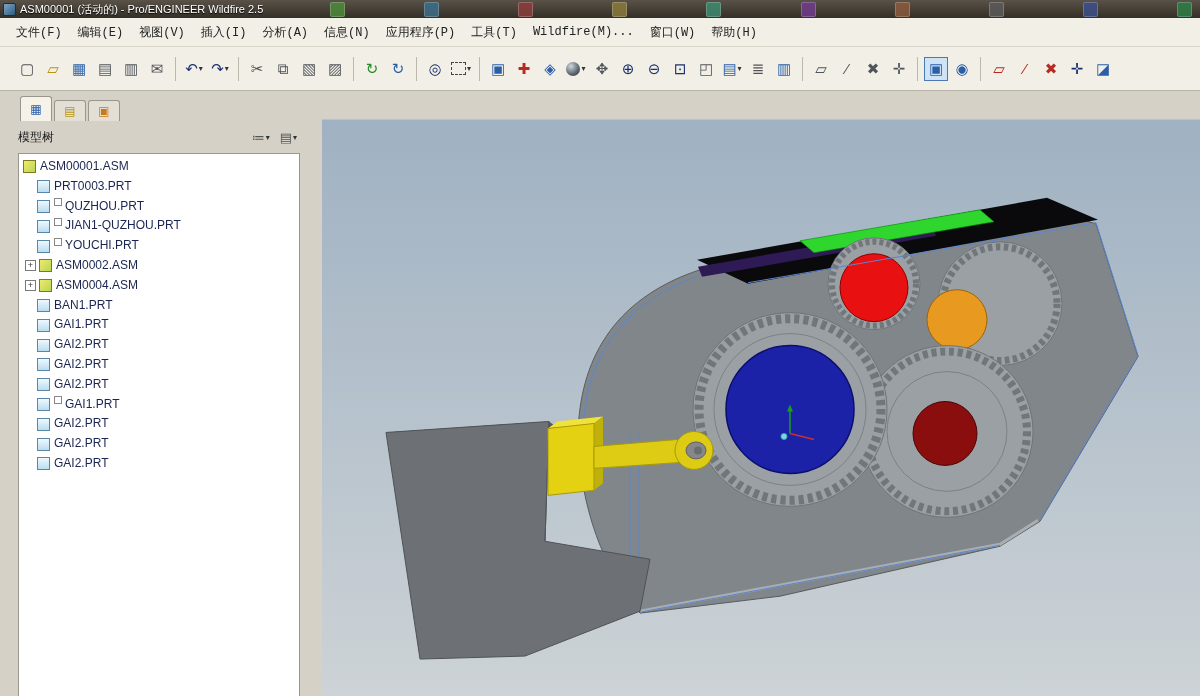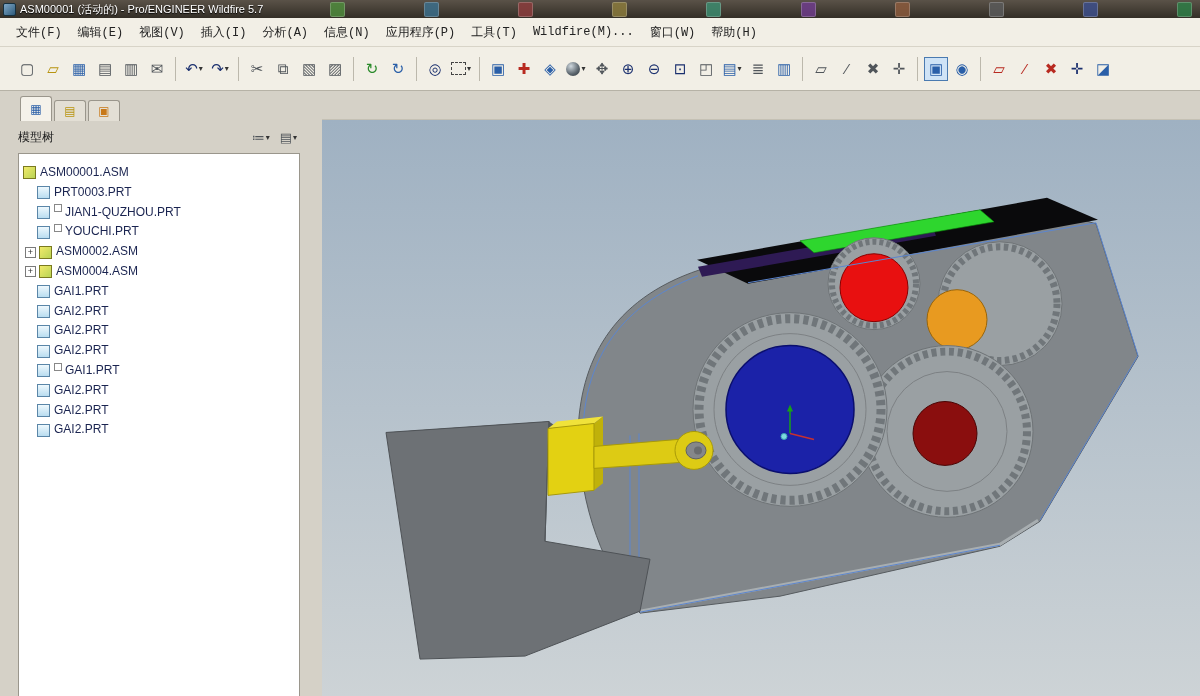--- a/index.html
+++ b/index.html
@@ -39,21 +39,21 @@
   .nav-tabs{height:30px;display:flex;align-items:flex-end;padding-left:2px;}
   .nav-tab{height:20px;min-width:30px;border:1px solid #9a968c;border-bottom:none;
     background:#e3dfd5;display:flex;align-items:center;justify-content:center;
     border-radius:3px 3px 0 0;margin-right:2px;font-size:12px;}
   .nav-tab.active{background:#f5f2ea;height:24px;}
   .tree-header{height:32px;display:flex;align-items:center;font-size:12px;color:#222;}
   .tree-header .spacer{flex:1;}
   .th-btn{height:20px;border:1px solid transparent;background:transparent;
     display:inline-flex;align-items:center;font-size:13px;color:#3a3f44;padding:0 2px;margin-left:4px;}
   .tree-box{flex:1;background:#fff;border:1px solid #9a968c;overflow:hidden;
-    font-size:12px;color:#1a2450;padding-top:9px;}
+    font-size:12px;color:#1a2450;padding-top:3px;}
   .tree-row{display:flex;align-items:center;height:19.8px;white-space:nowrap;padding-left:4px;}
   .tsp{display:inline-block;height:1px;}
   .expander{width:9px;height:9px;border:1px solid #7a7a7a;background:#fff;font-size:9px;
     line-height:8px;text-align:center;color:#333;margin-right:3px;flex:none;}
   .tree-ic{width:13px;height:13px;margin-right:4px;flex:none;box-sizing:border-box;}
   .icon-asm{background:linear-gradient(135deg,#f2ea6a,#b9d455);border:1px solid #7a7a20;}
   .icon-prt{background:linear-gradient(180deg,#eef8fd,#b9ddf0);border:1px solid #5a86a8;}
   .prefix{width:6px;height:6px;border:1px solid #888;background:#fff;margin-right:3px;
     transform:translateY(-4px);flex:none;}
   .tree-label{line-height:19.8px;}
@@ -62,21 +62,21 @@
   .main{flex:1;display:flex;flex-direction:column;}
   .viewport-top{height:28px;background:#d5d1c7;border-bottom:1px solid #c4c0b4;}
   .viewport{flex:1;position:relative;overflow:hidden;}
   .viewport svg{display:block;width:100%;height:100%;}
 </style>
 </head>
 <body>
 
 <div class="titlebar">
   <span class="app-icon"></span>
-  <span class="title-text">ASM00001 (活动的) - Pro/ENGINEER Wildfire 5.7</span>
+  <span class="title-text">ASM00001 (活动的) - Pro/ENGINEER Wildfire 2.5</span>
   <span class="desktop-icons">
       <span class="dicon" style="background: rgb(78, 138, 60);"></span>
       <span class="dicon" style="background: rgb(60, 110, 138);"></span>
       <span class="dicon" style="background: rgb(138, 60, 60);"></span>
       <span class="dicon" style="background: rgb(138, 122, 60);"></span>
       <span class="dicon" style="background: rgb(60, 138, 110);"></span>
       <span class="dicon" style="background: rgb(110, 60, 138);"></span>
       <span class="dicon" style="background: rgb(138, 90, 60);"></span>
       <span class="dicon" style="background: rgb(90, 90, 90);"></span>
       <span class="dicon" style="background: rgb(60, 78, 138);"></span>
@@ -264,39 +264,50 @@
         </div>
         <div class="tree-row">
           <span class="tsp" style="width: 14px;"></span>
           <span class="tree-ic icon-prt"></span>
           <span class="tree-label">PRT0003.PRT</span>
         </div>
         <div class="tree-row">
           <span class="tsp" style="width: 14px;"></span>
           <span class="tree-ic icon-prt"></span>
           <span class="prefix"></span>
+          <span class="tree-label">QUZHOU.PRT</span>
+        </div>
+        <div class="tree-row">
+          <span class="tsp" style="width: 14px;"></span>
+          <span class="tree-ic icon-prt"></span>
+          <span class="prefix"></span>
           <span class="tree-label">JIAN1-QUZHOU.PRT</span>
         </div>
         <div class="tree-row">
           <span class="tsp" style="width: 14px;"></span>
           <span class="tree-ic icon-prt"></span>
           <span class="prefix"></span>
           <span class="tree-label">YOUCHI.PRT</span>
         </div>
         <div class="tree-row">
           <span class="tsp" style="width: 2px;"></span>
           <span class="expander">+</span>
           <span class="tree-ic icon-asm"></span>
           <span class="tree-label">ASM0002.ASM</span>
         </div>
         <div class="tree-row">
           <span class="tsp" style="width: 2px;"></span>
           <span class="expander">+</span>
           <span class="tree-ic icon-asm"></span>
           <span class="tree-label">ASM0004.ASM</span>
+        </div>
+        <div class="tree-row">
+          <span class="tsp" style="width: 14px;"></span>
+          <span class="tree-ic icon-prt"></span>
+          <span class="tree-label">BAN1.PRT</span>
         </div>
         <div class="tree-row">
           <span class="tsp" style="width: 14px;"></span>
           <span class="tree-ic icon-prt"></span>
           <span class="tree-label">GAI1.PRT</span>
         </div>
         <div class="tree-row">
           <span class="tsp" style="width: 14px;"></span>
           <span class="tree-ic icon-prt"></span>
           <span class="tree-label">GAI2.PRT</span>

